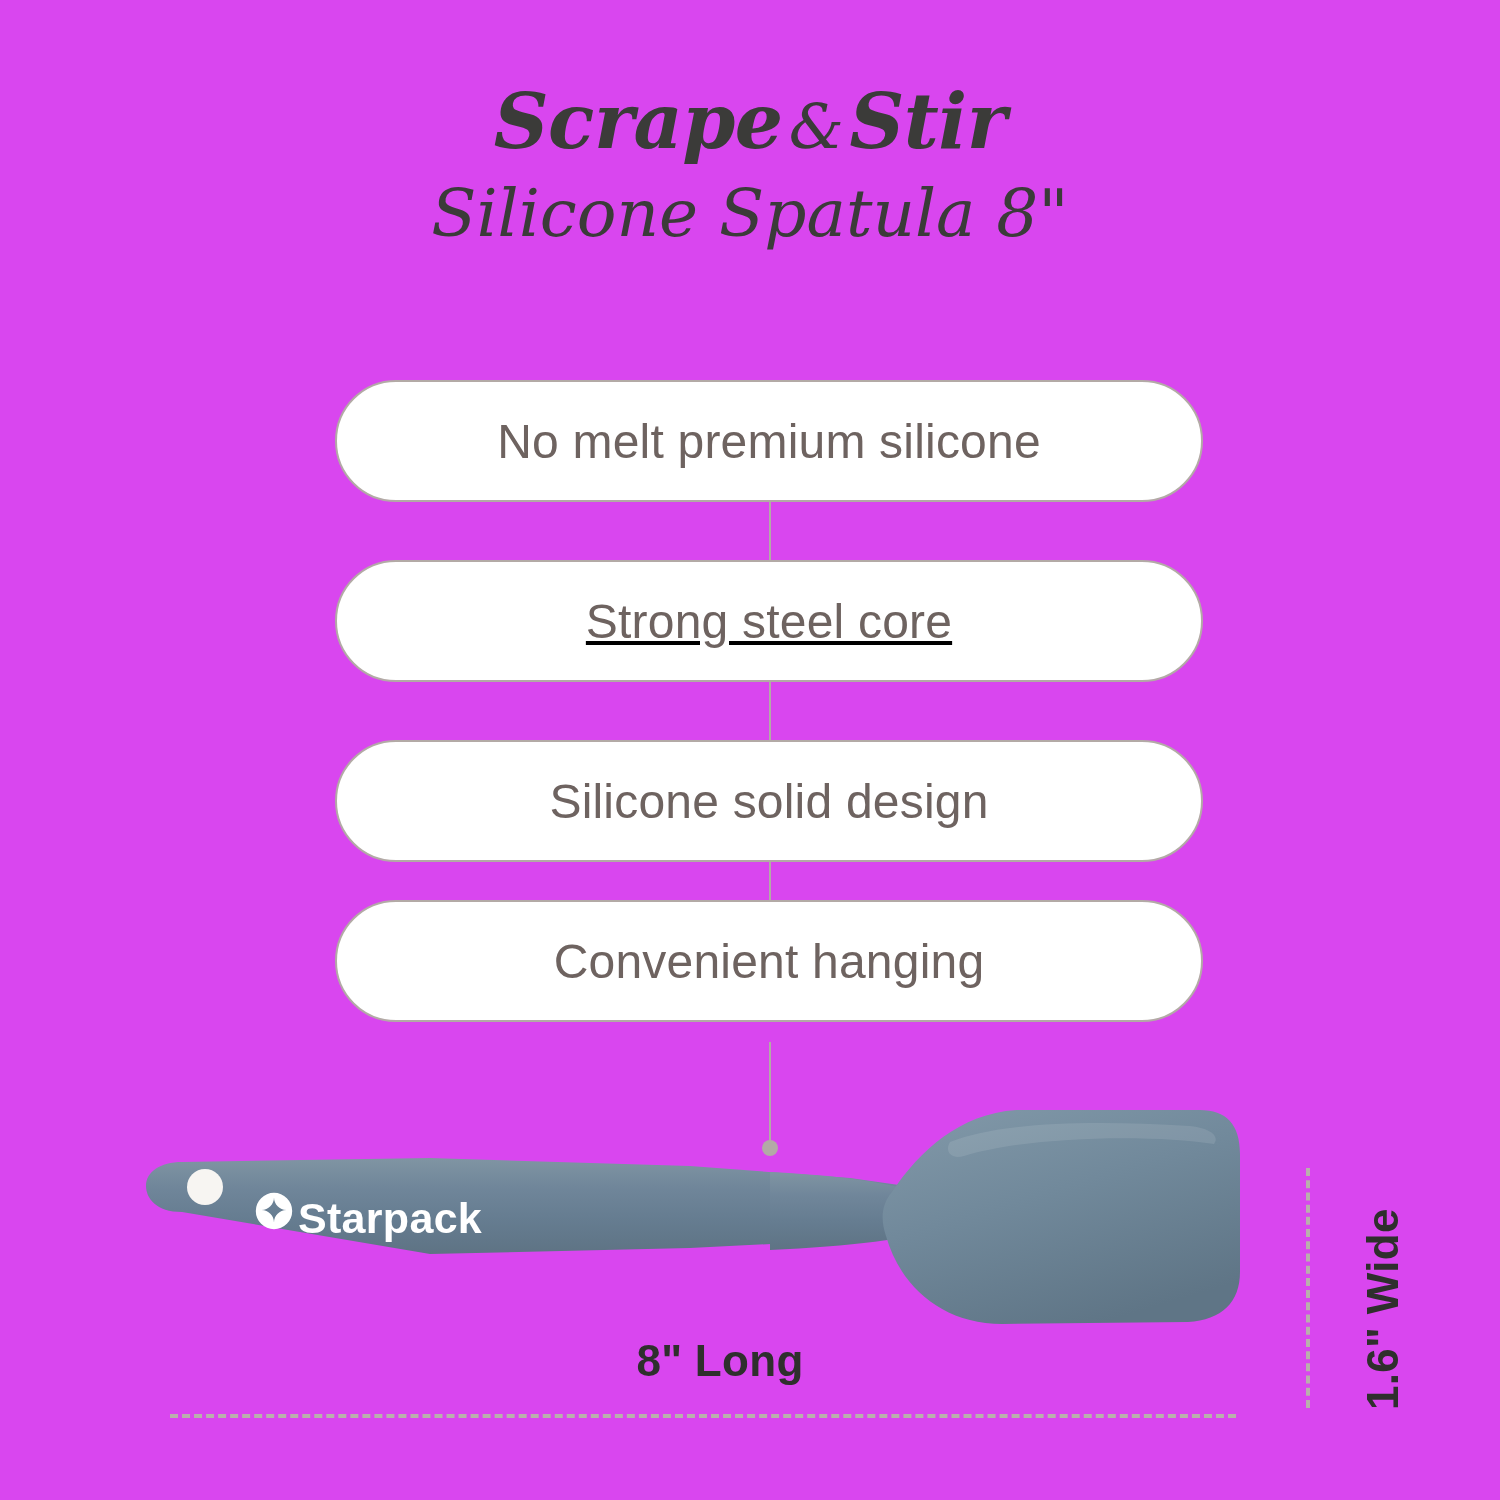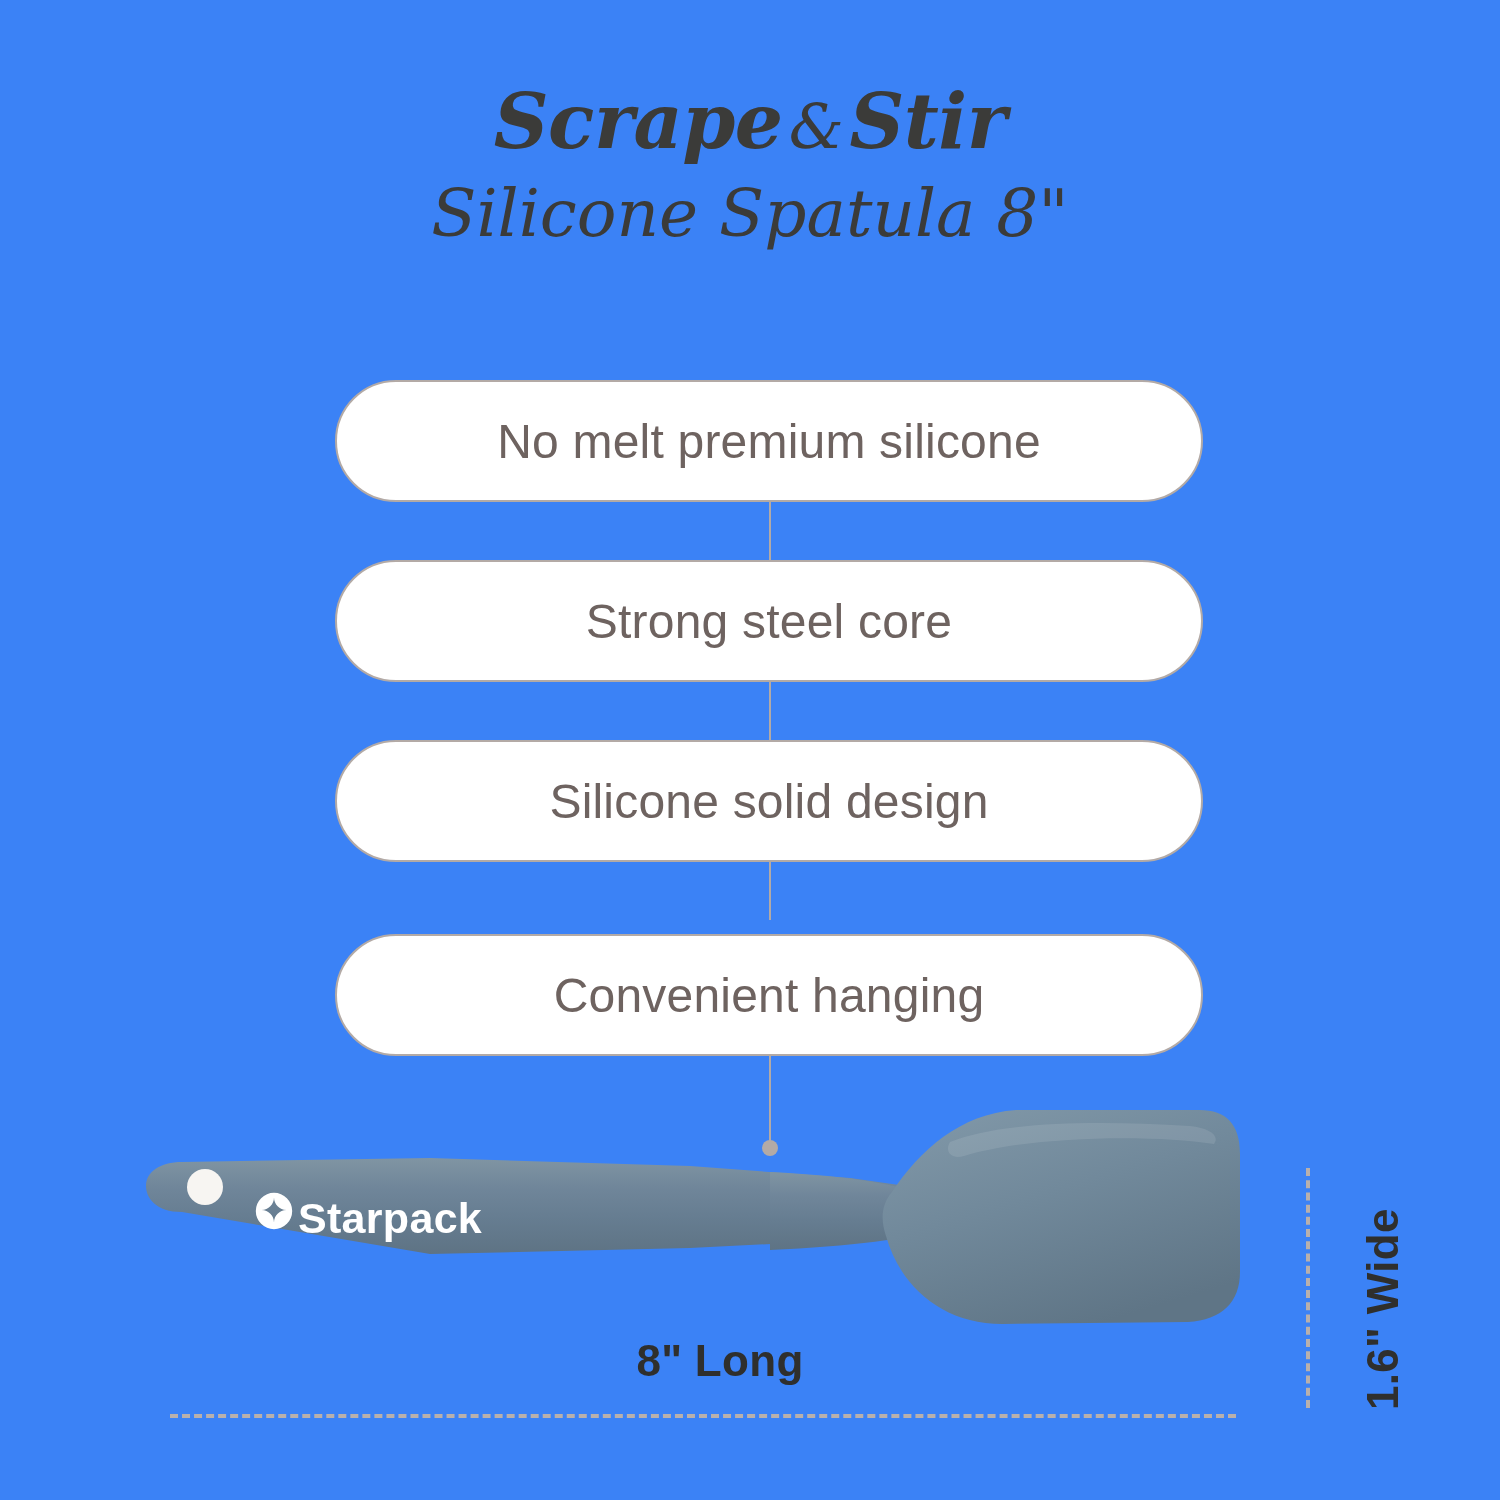--- a/index.html
+++ b/index.html
@@ -11,21 +11,21 @@
     width: 1500px;
     height: 1500px;
     background: #f7f5f2;
     font-family: "Liberation Sans", sans-serif;
     overflow: hidden;
   }
   .canvas {
     position: relative;
     width: 1500px;
     height: 1500px;
-    background: #3b82f6;
+    background: #d946ef;
   }
 
   
   .title-block {
     position: absolute;
     left: 0;
     top: 82px;
     width: 1500px;
     text-align: center;
   }
@@ -202,27 +202,27 @@
 
   <div class="features">
 
     <div class="connector" style="top:122px;height:58px;"></div>
     <div class="connector" style="top:302px;height:58px;"></div>
     <div class="connector" style="top:482px;height:58px;"></div>
 
     <div class="pill" style="top:0px;">
       <span class="pill-label">No melt premium silicone</span>
     </div>
-    <div class="pill" style="top:180px;">
+    <div class="pill" style="top:180px;text-decoration:underline;">
       <span class="pill-label">Strong steel core</span>
     </div>
     <div class="pill" style="top:360px;">
       <span class="pill-label">Silicone solid design</span>
     </div>
-    <div class="pill" style="top:554px;">
+    <div class="pill" style="top:520px;">
       <span class="pill-label">Convenient hanging</span>
     </div>
   </div>
 
   <div class="tail-line"></div>
   <div class="tail-dot"></div>
 
   <div class="product">
     <svg width="1160" height="280" viewBox="0 0 1160 280" xmlns="http://www.w3.org/2000/svg" aria-hidden="true">
       <defs>

